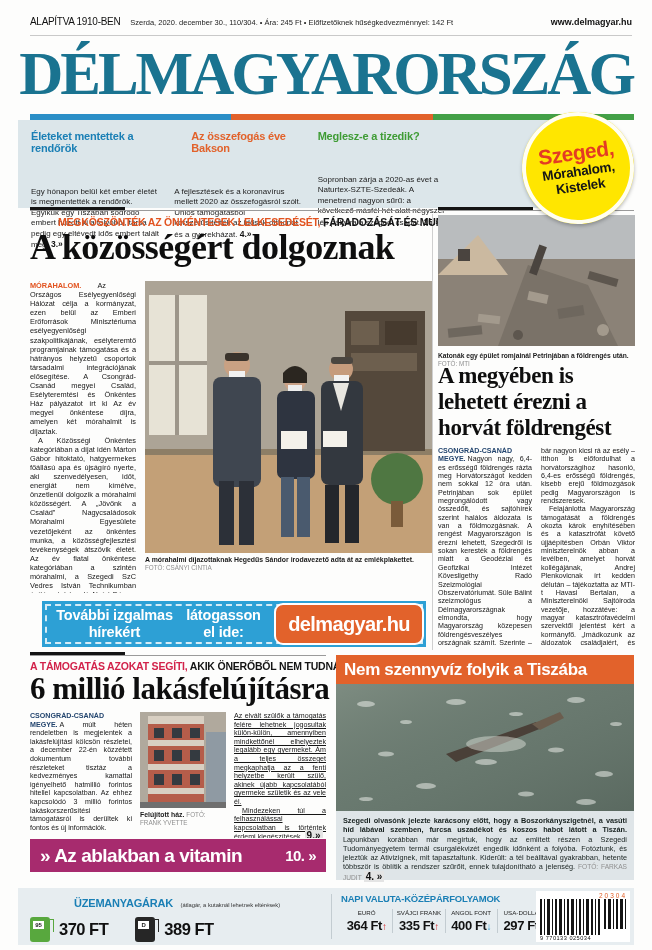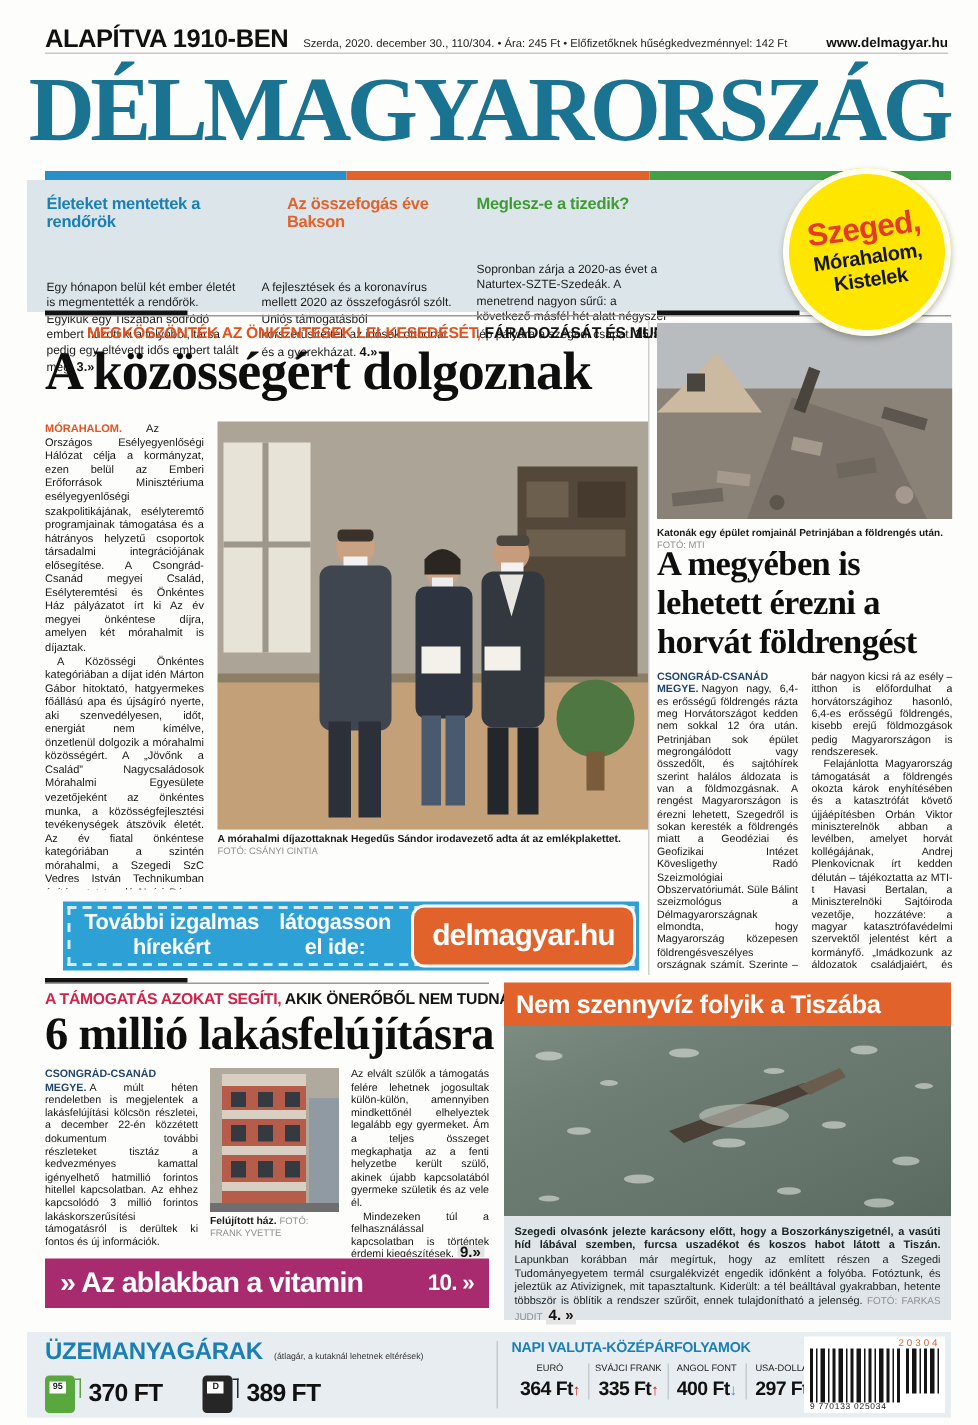--- a/index.html
+++ b/index.html
@@ -5,21 +5,21 @@
   * { margin:0; padding:0; box-sizing:border-box; }
   html,body { background:#888; }
   .page {
     position:relative; width:652px; height:950px; margin:0 auto;
     background:#fdfdfc; overflow:hidden;
     font-family:"Liberation Sans", sans-serif; color:#111;
   }
   
   .topbar { position:absolute; top:16px; left:30px; right:20px; height:20px;
     display:flex; align-items:baseline; border-bottom:1px solid #c9c9c9; padding-bottom:4px; }
-  .founded { font-weight:bold; font-size:17px; letter-spacing:-0.3px; white-space:nowrap; }
+  .founded { font-weight:normal; font-size:10px; letter-spacing:-0.3px; white-space:nowrap; }
   .dateline { font-size:7.5px; color:#222; margin-left:10px; flex:1; white-space:nowrap; }
   .website { font-weight:bold; font-size:9px; white-space:nowrap; }
   
   .masthead { position:absolute; top:36px; left:0; width:100%; text-align:center;
     font-family:"Liberation Serif", serif; font-weight:bold; font-size:61px;
     letter-spacing:-3px; line-height:76px; color:#1a7390; }
   .tricolor { position:absolute; top:114px; left:30px; width:604px; height:6px; display:flex; }
   .tricolor span { flex:1; }
   .tc-blue { background:#2b8fc7; } .tc-orange { background:#e2622b; } .tc-green { background:#43a047; }
   
@@ -82,37 +82,37 @@
     color:#fff; font-weight:bold; font-size:20px; letter-spacing:-0.6px; cursor:pointer; }
   
   .q-photo { position:absolute; top:215px; left:438px; width:197px; height:131px; overflow:hidden; }
   .q-caption { position:absolute; top:349px; left:438px; width:197px; font-size:6.7px; line-height:8px; }
   .q-body { position:absolute; top:447px; left:438px; width:197px; height:206px; overflow:hidden;
     column-count:2; column-gap:9px; font-size:7.1px; line-height:8.35px; }
   
   .reno-grid { position:absolute; top:712px; left:30px; width:296px; display:flex; gap:8px; }
   .reno-c1 { width:102px; flex:none; height:122px; overflow:hidden; }
   .reno-photo-col { flex:1; }
-  .reno-c2 { width:92px; flex:none; height:126px; overflow:hidden; }
+  .reno-c2 { width:92px; flex:none; height:126px; overflow:hidden;text-decoration:underline; }
   .reno-grid .bodytext { font-size:7.1px; line-height:8.6px; }
   
   .vitamin { position:absolute; top:839px; left:30px; width:296px; height:33px; background:#a72b6e;
     color:#fff; font-weight:bold; display:flex; align-items:center; padding:0 10px; letter-spacing:-0.5px; }
   .vitamin .vt { font-size:19px; } .vitamin .vpage { margin-left:auto; font-size:15px; }
   
   .tisza-banner { position:absolute; top:655px; left:336px; width:298px; height:29px; background:#e2622b;
     color:#fff; font-weight:bold; font-size:17px; display:flex; align-items:center; padding:0 8px; letter-spacing:-0.3px; }
   .tisza-photo { position:absolute; top:684px; left:336px; width:298px; height:127px; overflow:hidden; }
   .tisza-cap { position:absolute; top:811px; left:336px; width:298px; height:69px; background:#dfe5e8;
     padding:5px 7px; font-size:7.3px; line-height:9.3px; text-align:justify; color:#17211f; }
   .tisza-cap .cap-credit { font-size:6.6px; }
   
   .bottom { position:absolute; top:888px; left:18px; width:616px; height:57px; background:#e7edf0; }
   .fuel { position:absolute; left:12px; top:5px; width:290px; }
-  .fuel-title { font-size:16px; font-weight:bold; color:#1a7fb5; display:inline; letter-spacing:-0.2px; }
+  .fuel-title { font-size:11px; font-weight:bold; color:#1a7fb5; display:inline; letter-spacing:-0.2px;margin-left:44px; }
   .fuel-note { font-size:5.8px; color:#333; margin-left:3px; }
   .fuel-row { display:flex; align-items:center; gap:9px; margin-top:6px; }
   .pump { position:relative; width:20px; height:25px; border-radius:3px; flex:none; }
   .pump-95 { background:#58a83e; } .pump-d { background:#262626; }
   .pump .screen { position:absolute; left:3px; top:4px; width:11px; height:8px; background:#fff;
     font-size:6px; font-weight:bold; color:#222; display:flex; align-items:center; justify-content:center; }
   .pump .hose { position:absolute; right:-4px; top:2px; width:4px; height:13px;
     border:1.6px solid currentColor; border-left:none; border-bottom:none; }
   .pump-95 .hose { color:#58a83e; } .pump-d .hose { color:#262626; }
   .fuel-price { font-size:16.5px; font-weight:bold; letter-spacing:-0.5px; margin-right:18px; }

